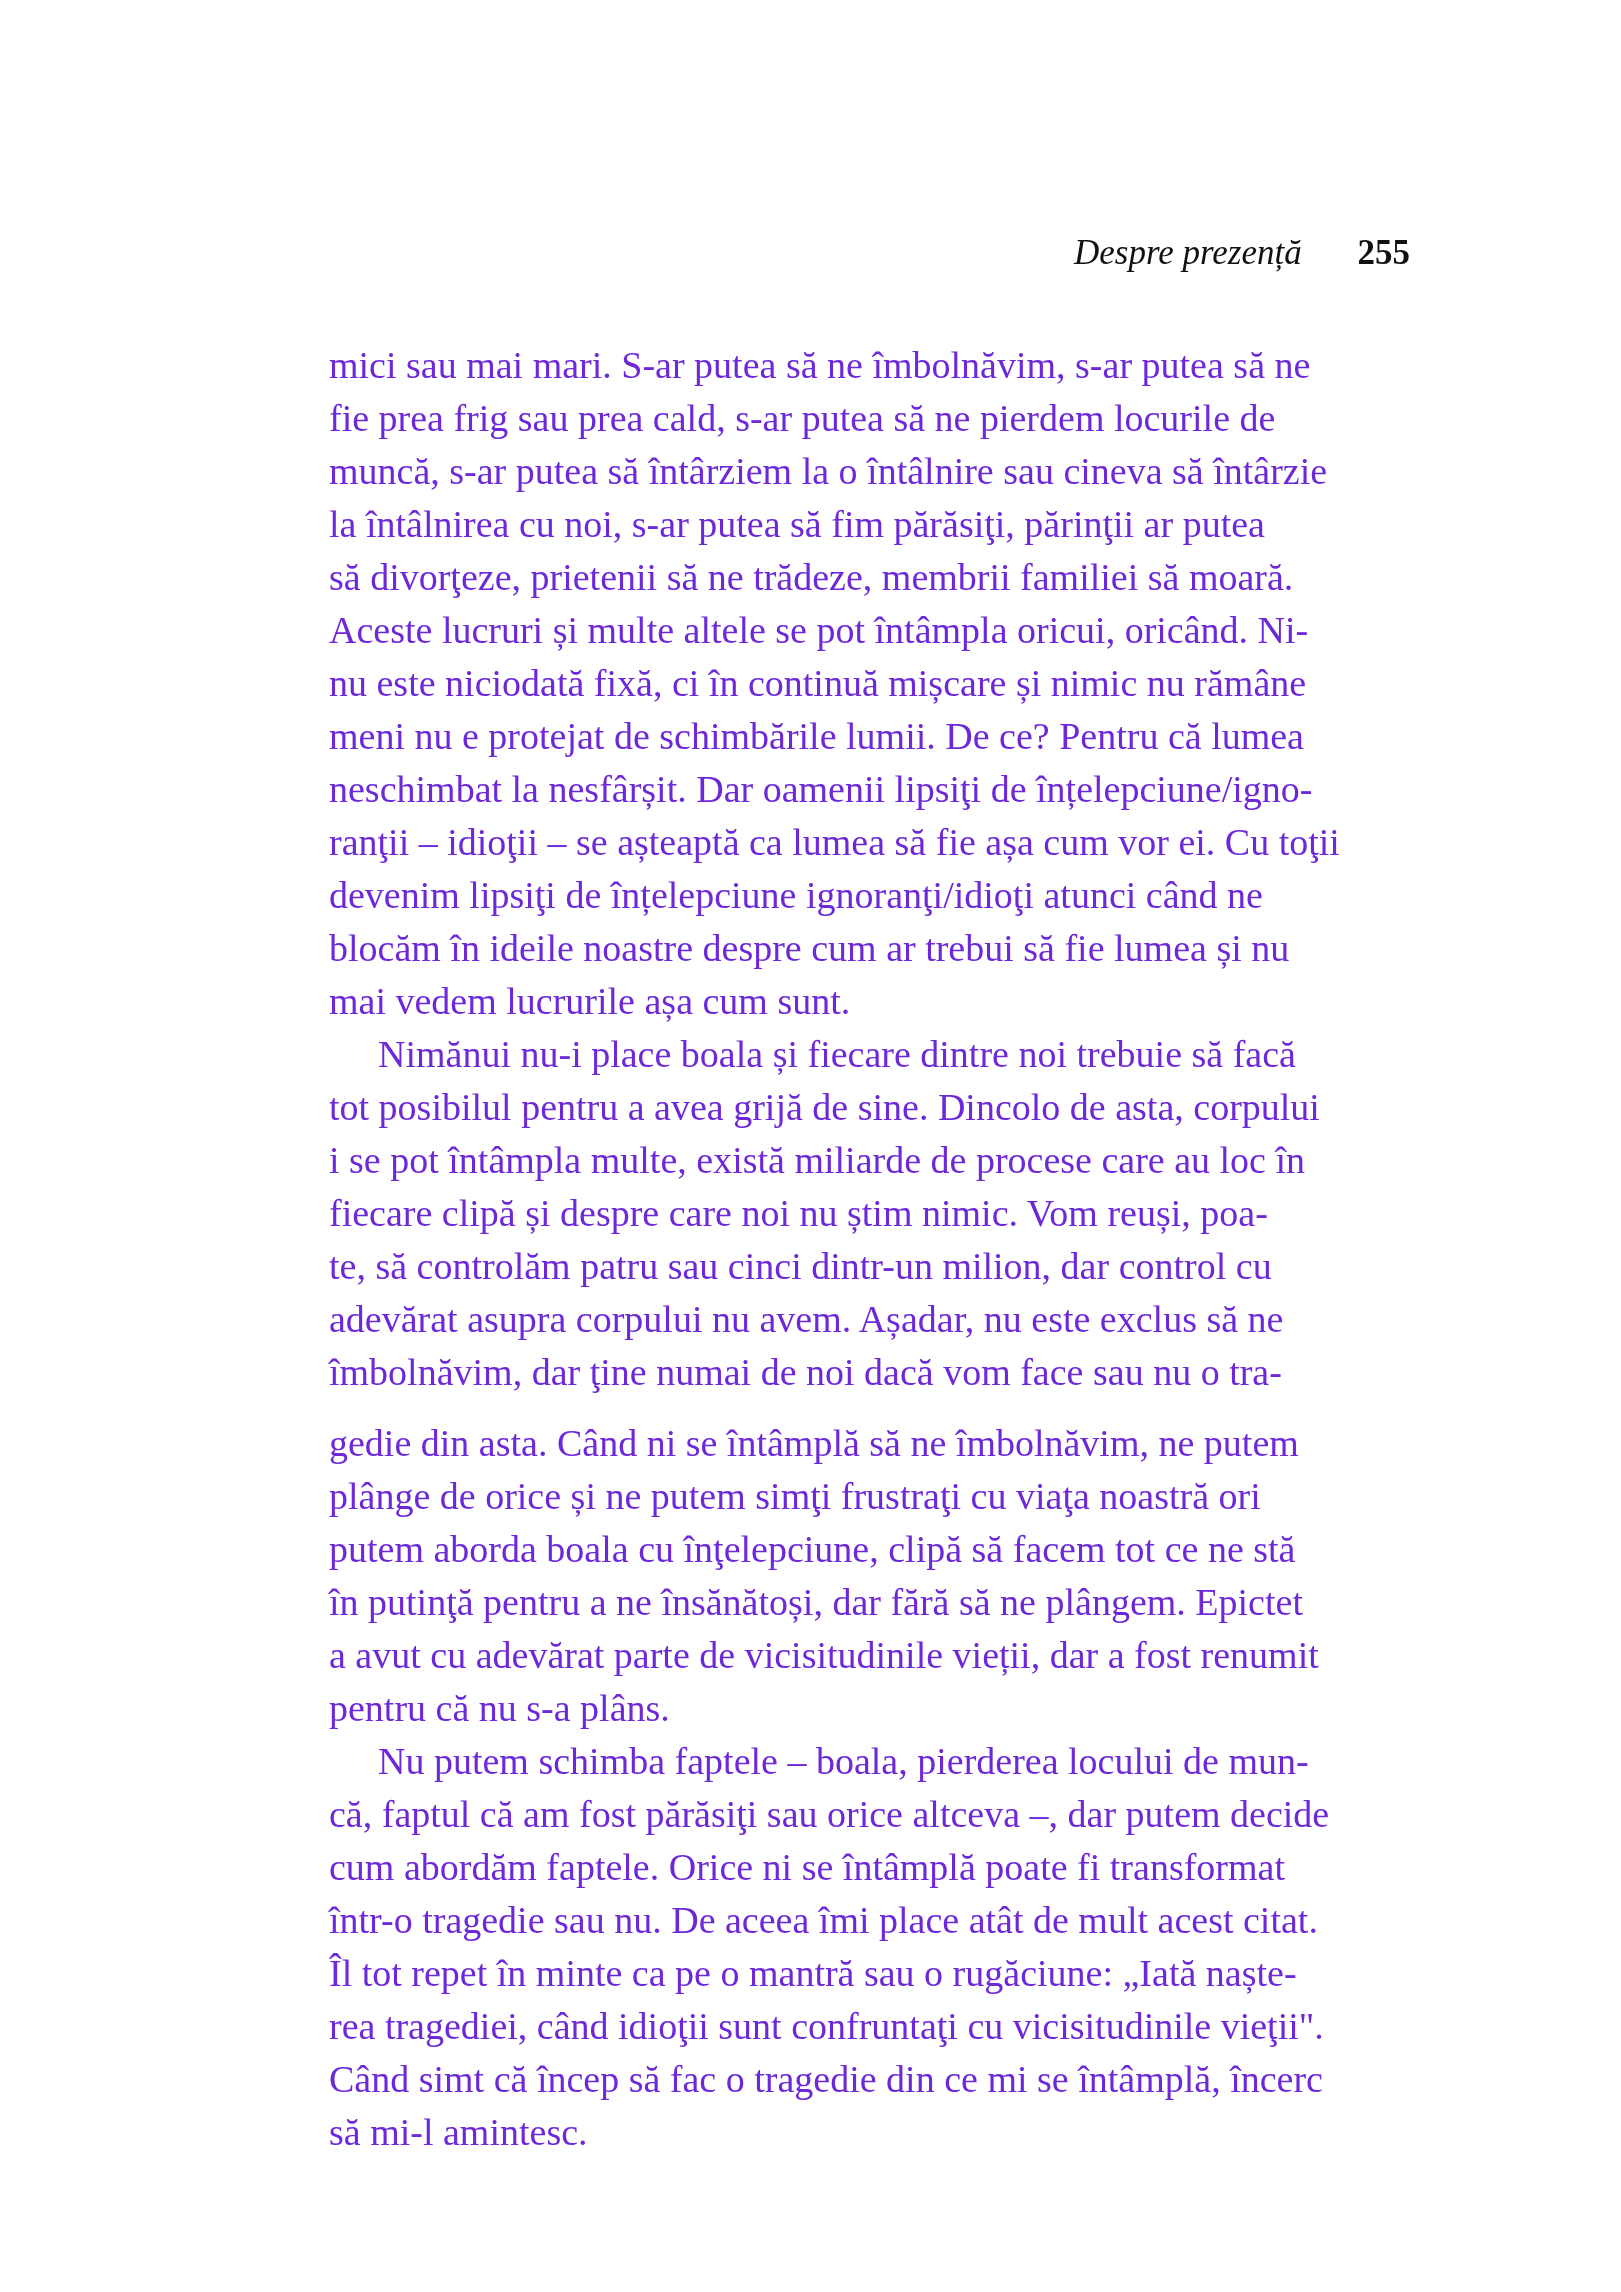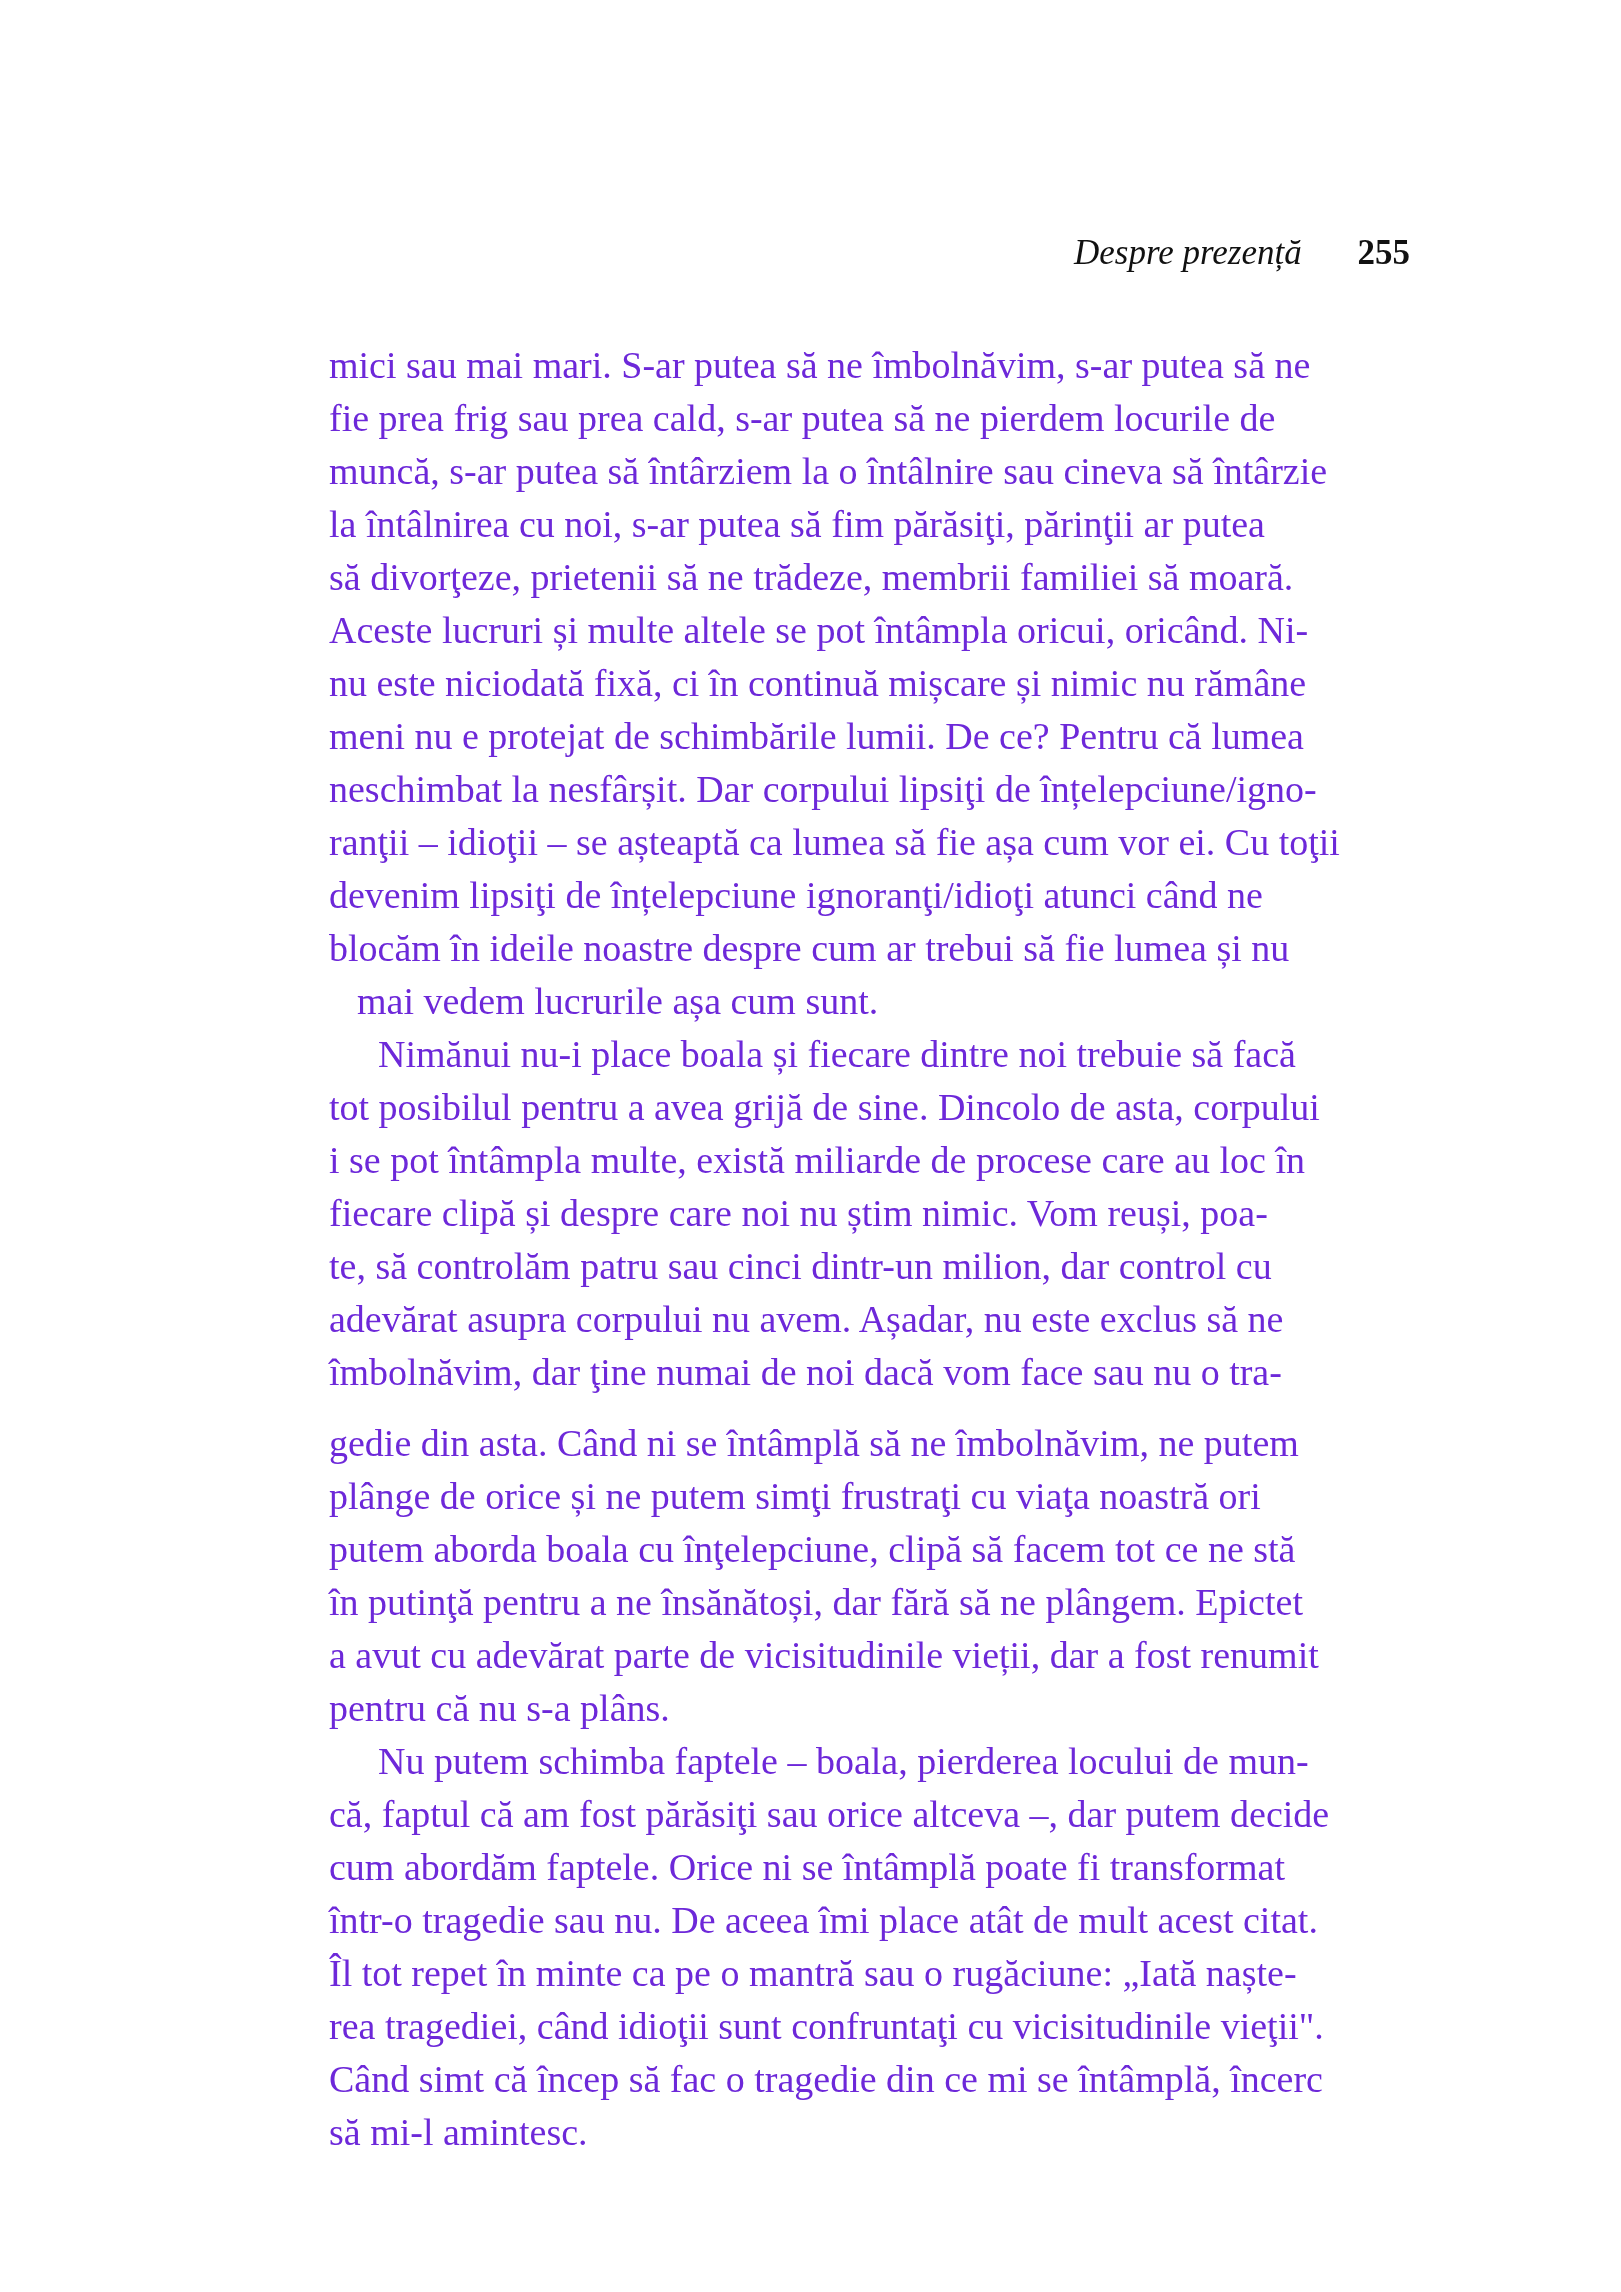--- a/index.html
+++ b/index.html
@@ -32,25 +32,25 @@
   <div class="body-text" id="body-text">
       <div>
         <span class="line" style="text-align: left; text-align-last: left;">mici sau mai mari. S-ar putea să ne îmbolnăvim, s-ar putea să ne</span>
         <span class="line" style="text-align: left; text-align-last: left;">fie prea frig sau prea cald, s-ar putea să ne pierdem locurile de</span>
         <span class="line" style="text-align: left; text-align-last: left;">muncă, s-ar putea să întârziem la o întâlnire sau cineva să întârzie</span>
         <span class="line" style="text-align: left; text-align-last: left;">la întâlnirea cu noi, s-ar putea să fim părăsiţi, părinţii ar putea</span>
         <span class="line" style="text-align: left; text-align-last: left;">să divorţeze, prietenii să ne trădeze, membrii familiei să moară.</span>
         <span class="line" style="text-align: left; text-align-last: left;">Aceste lucruri și multe altele se pot întâmpla oricui, oricând. Ni-</span>
         <span class="line" style="text-align: left; text-align-last: left;">nu este niciodată fixă, ci în continuă mișcare și nimic nu rămâne</span>
         <span class="line" style="text-align: left; text-align-last: left;">meni nu e protejat de schimbările lumii. De ce? Pentru că lumea</span>
-        <span class="line" style="text-align: left; text-align-last: left;">neschimbat la nesfârșit. Dar corpului lipsiţi de înțelepciune/igno-</span>
+        <span class="line" style="text-align: left; text-align-last: left;">neschimbat la nesfârșit. Dar oamenii lipsiţi de înțelepciune/igno-</span>
         <span class="line" style="text-align: left; text-align-last: left;">ranţii – idioţii – se așteaptă ca lumea să fie așa cum vor ei. Cu toţii</span>
         <span class="line" style="text-align: right; text-align-last: left;">devenim lipsiţi de înțelepciune ignoranţi/idioţi atunci când ne</span>
         <span class="line" style="text-align: left; text-align-last: left;">blocăm în ideile noastre despre cum ar trebui să fie lumea și nu</span>
-        <span class="line last" style="text-align: center; text-align-last: left; margin-left: 28px;">mai vedem lucrurile așa cum sunt.</span>
+        <span class="line last" style="text-align: center; text-align-last: left;">mai vedem lucrurile așa cum sunt.</span>
       </div>
       <div>
         <span class="line indent" style="text-align: left; text-align-last: left;">Nimănui nu-i place boala și fiecare dintre noi trebuie să facă</span>
         <span class="line" style="text-align: left; text-align-last: left;">tot posibilul pentru a avea grijă de sine. Dincolo de asta, corpului</span>
         <span class="line" style="text-align: left; text-align-last: left;">i se pot întâmpla multe, există miliarde de procese care au loc în</span>
         <span class="line" style="text-align: left; text-align-last: left;">fiecare clipă și despre care noi nu știm nimic. Vom reuși, poa-</span>
         <span class="line" style="text-align: left; text-align-last: left;">te, să controlăm patru sau cinci dintr-un milion, dar control cu</span>
         <span class="line" style="text-align: left; text-align-last: left;">adevărat asupra corpului nu avem. Așadar, nu este exclus să ne</span>
         <span class="line" style="text-align: left; text-align-last: left;">îmbolnăvim, dar ţine numai de noi dacă vom face sau nu o tra-</span>
         <span class="line" style="text-align: left; text-align-last: left; margin-top: 18px;">gedie din asta. Când ni se întâmplă să ne îmbolnăvim, ne putem</span>

